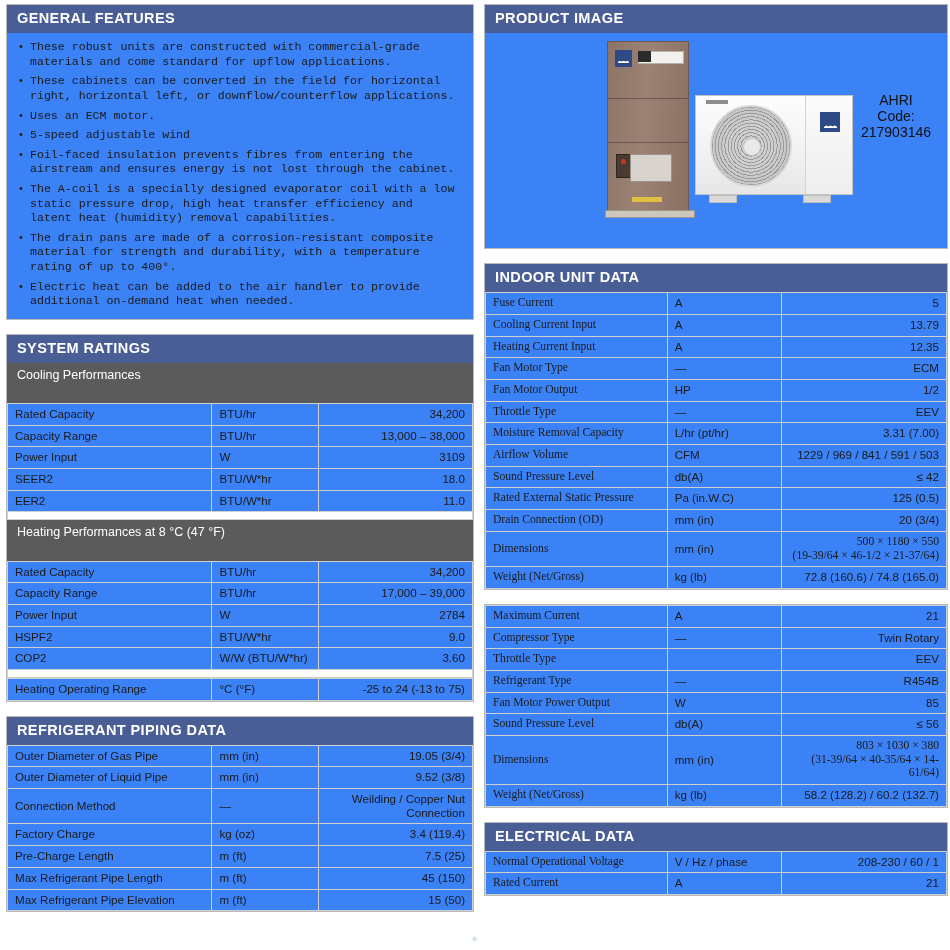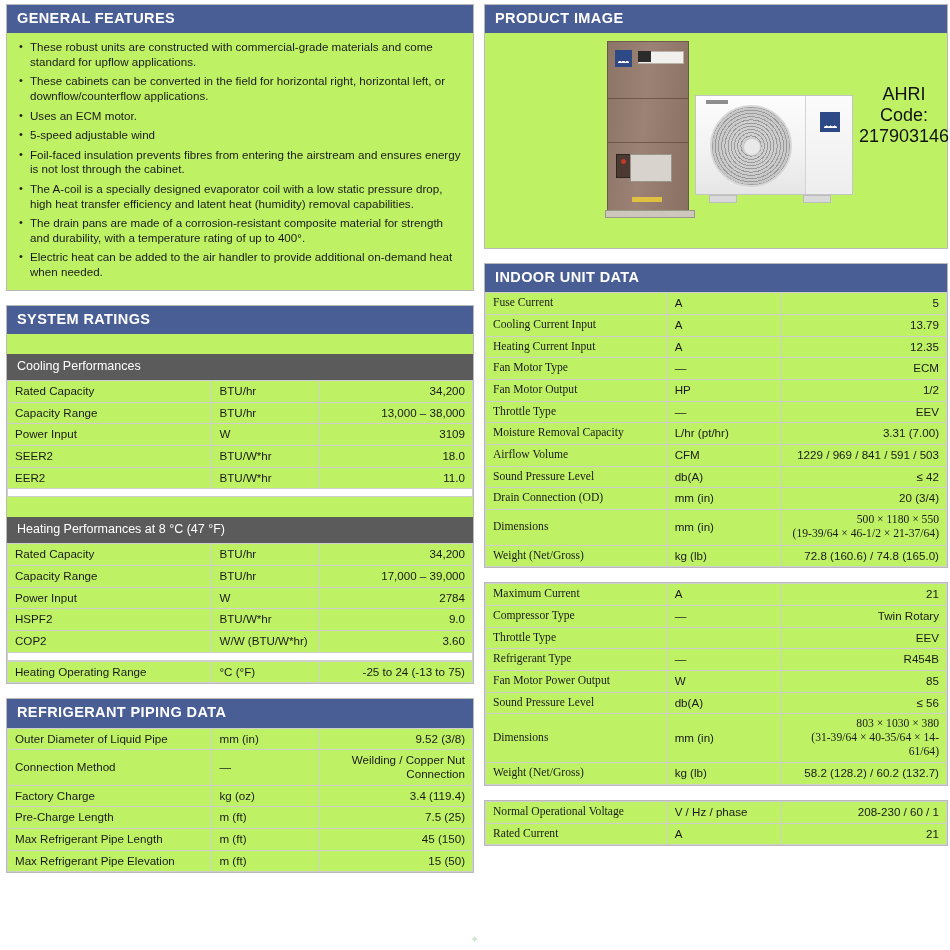--- a/index.html
+++ b/index.html
@@ -25,59 +25,58 @@
   .cols {
     display: flex;
     gap: 10px;
     align-items: flex-start;
   }
   .col-left { width: 468px; flex: 0 0 468px; }
   .col-right { width: 464px; flex: 0 0 464px; }
 
   .panel {
     border: 1px solid #b9b9b9;
-    background: #bef264;
+    background: #3b82f6;
     margin-bottom: 14px;
     box-sizing: border-box;
   }
   .panel-head {
     background: #4a5e96;
     color: #ffffff;
     font-size: 14.5px;
     font-weight: bold;
     letter-spacing: 0.4px;
     padding: 6px 10px 7px 10px;
     line-height: 1.05;
   }
   .sub-head {
     background: #5b5b5b;
     color: #ffffff;
     font-size: 12.5px;
-    padding: 6px 10px 7px 10px;
+    padding: 6px 10px 21px 10px;
     line-height: 1.05;
-    margin-top: 20px;
   }
 
   
   .features {
     padding: 7px 12px 9px 12px;
   }
   .feat {
     display: flex;
     font-size: 11.6px;
     line-height: 1.26;
     margin-bottom: 5px;
   }
   .feat:last-child { margin-bottom: 1px; }
   .bullet {
     flex: 0 0 11px;
     font-size: 11px;
     line-height: 1.26;
   }
-  .feat-text { flex: 1 1 auto; }
+  .feat-text { flex: 1 1 auto; font-family: Liberation Mono, monospace; }
 
   
   table.spec {
     width: 100%;
     border-collapse: collapse;
     table-layout: fixed;
   }
   table.spec td {
     border: 1px solid #cfcfcf;
     font-size: 11.6px;
@@ -113,21 +112,21 @@
     box-sizing: border-box;
   }
   .prod-imgs {
     flex: 0 0 360px;
     height: 100%;
     position: relative;
   }
   .ahri {
     flex: 1 1 auto;
     text-align: center;
-    font-size: 18px;
+    font-size: 14px;
     color: #111;
     padding-bottom: 50px;
   }
 
   
   .handler {
     position: absolute;
     left: 108px;
     top: 8px;
     width: 82px;
@@ -393,20 +392,25 @@
                 <td class="c-val">-25 to 24 (-13 to 75)</td>
               </tr>
             </tbody>
         </table>
       </div>
 
       <div class="panel">
         <div class="panel-head">REFRIGERANT PIPING DATA</div>
         <table class="spec">
           <tbody id="piping-rows">
+              <tr>
+                <td class="c-name">Outer Diameter of Gas Pipe</td>
+                <td class="c-unit">mm (in)</td>
+                <td class="c-val">19.05 (3/4)</td>
+              </tr>
               <tr>
                 <td class="c-name">Outer Diameter of Liquid Pipe</td>
                 <td class="c-unit">mm (in)</td>
                 <td class="c-val">9.52 (3/8)</td>
               </tr>
               <tr>
                 <td class="c-name">Connection Method</td>
                 <td class="c-unit">—</td>
                 <td class="c-val">Weilding / Copper Nut Connection</td>
               </tr>
@@ -512,20 +516,25 @@
                 <td class="c-name">Airflow Volume</td>
                 <td class="c-unit">CFM</td>
                 <td class="c-val">1229 / 969 / 841 / 591 / 503</td>
               </tr>
               <tr>
                 <td class="c-name">Sound Pressure Level</td>
                 <td class="c-unit">db(A)</td>
                 <td class="c-val">≤ 42</td>
               </tr>
               <tr>
+                <td class="c-name">Rated External Static Pressure</td>
+                <td class="c-unit">Pa (in.W.C)</td>
+                <td class="c-val">125 (0.5)</td>
+              </tr>
+              <tr>
                 <td class="c-name">Drain Connection (OD)</td>
                 <td class="c-unit">mm (in)</td>
                 <td class="c-val">20 (3/4)</td>
               </tr>
               <tr>
                 <td class="c-name">Dimensions</td>
                 <td class="c-unit">mm (in)</td>
                 <td class="c-val twoline">
                   <div>500 × 1180 × 550</div>
                   <div>(19-39/64 × 46-1/2 × 21-37/64)</div>
@@ -584,20 +593,21 @@
               <tr>
                 <td class="c-name">Weight (Net/Gross)</td>
                 <td class="c-unit">kg (lb)</td>
                 <td class="c-val">58.2 (128.2) / 60.2 (132.7)</td>
               </tr>
             </tbody>
         </table>
       </div>
 
       <div class="panel">
+        <div class="panel-head">ELECTRICAL DATA</div>
         <table class="spec rt">
           <tbody id="electrical-rows">
               <tr>
                 <td class="c-name">Normal Operational Voltage</td>
                 <td class="c-unit">V / Hz / phase</td>
                 <td class="c-val">208-230 / 60 / 1</td>
               </tr>
               <tr>
                 <td class="c-name">Rated Current</td>
                 <td class="c-unit">A</td>

